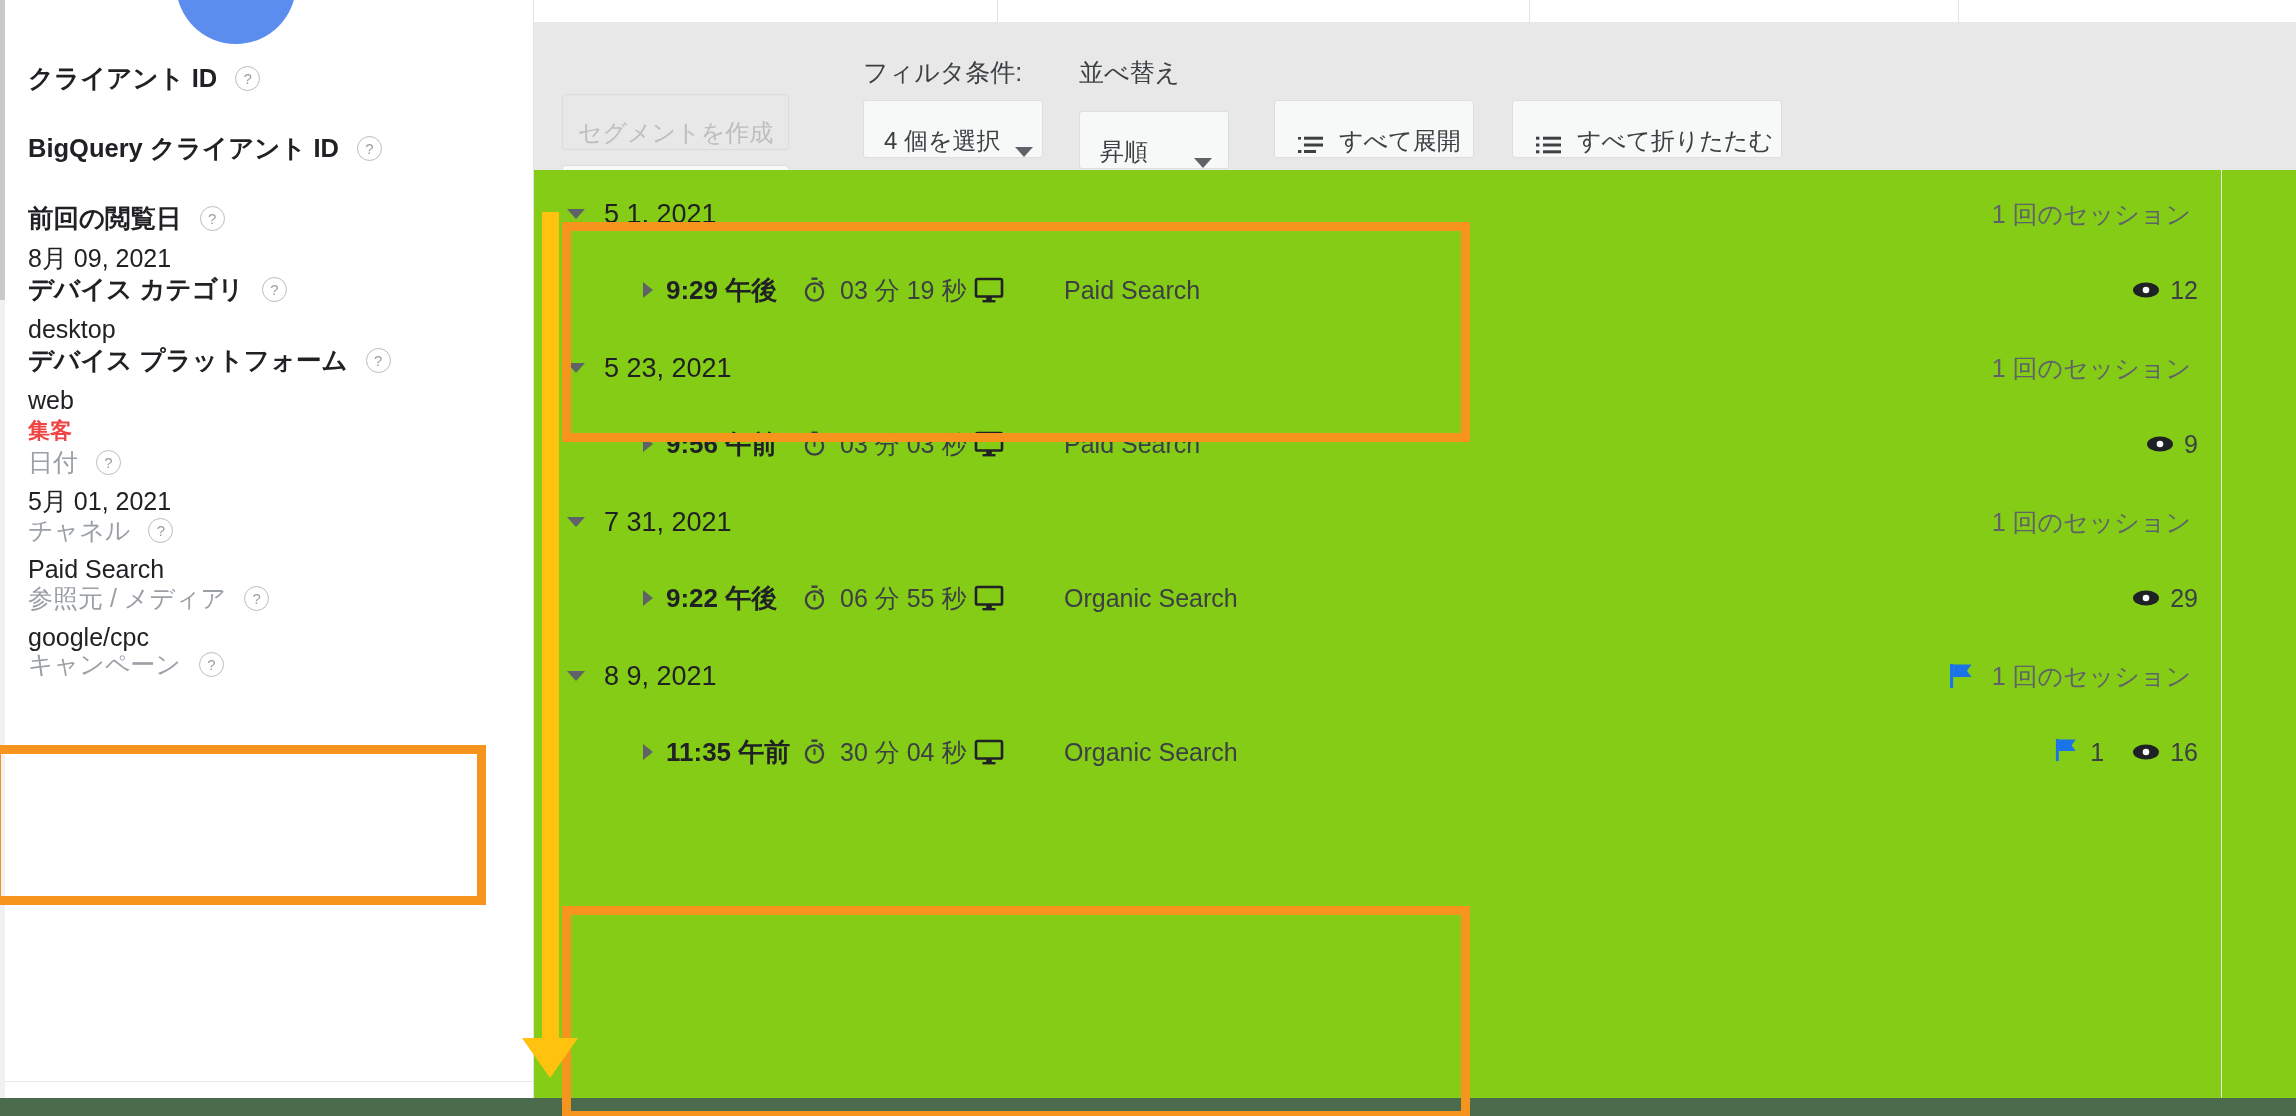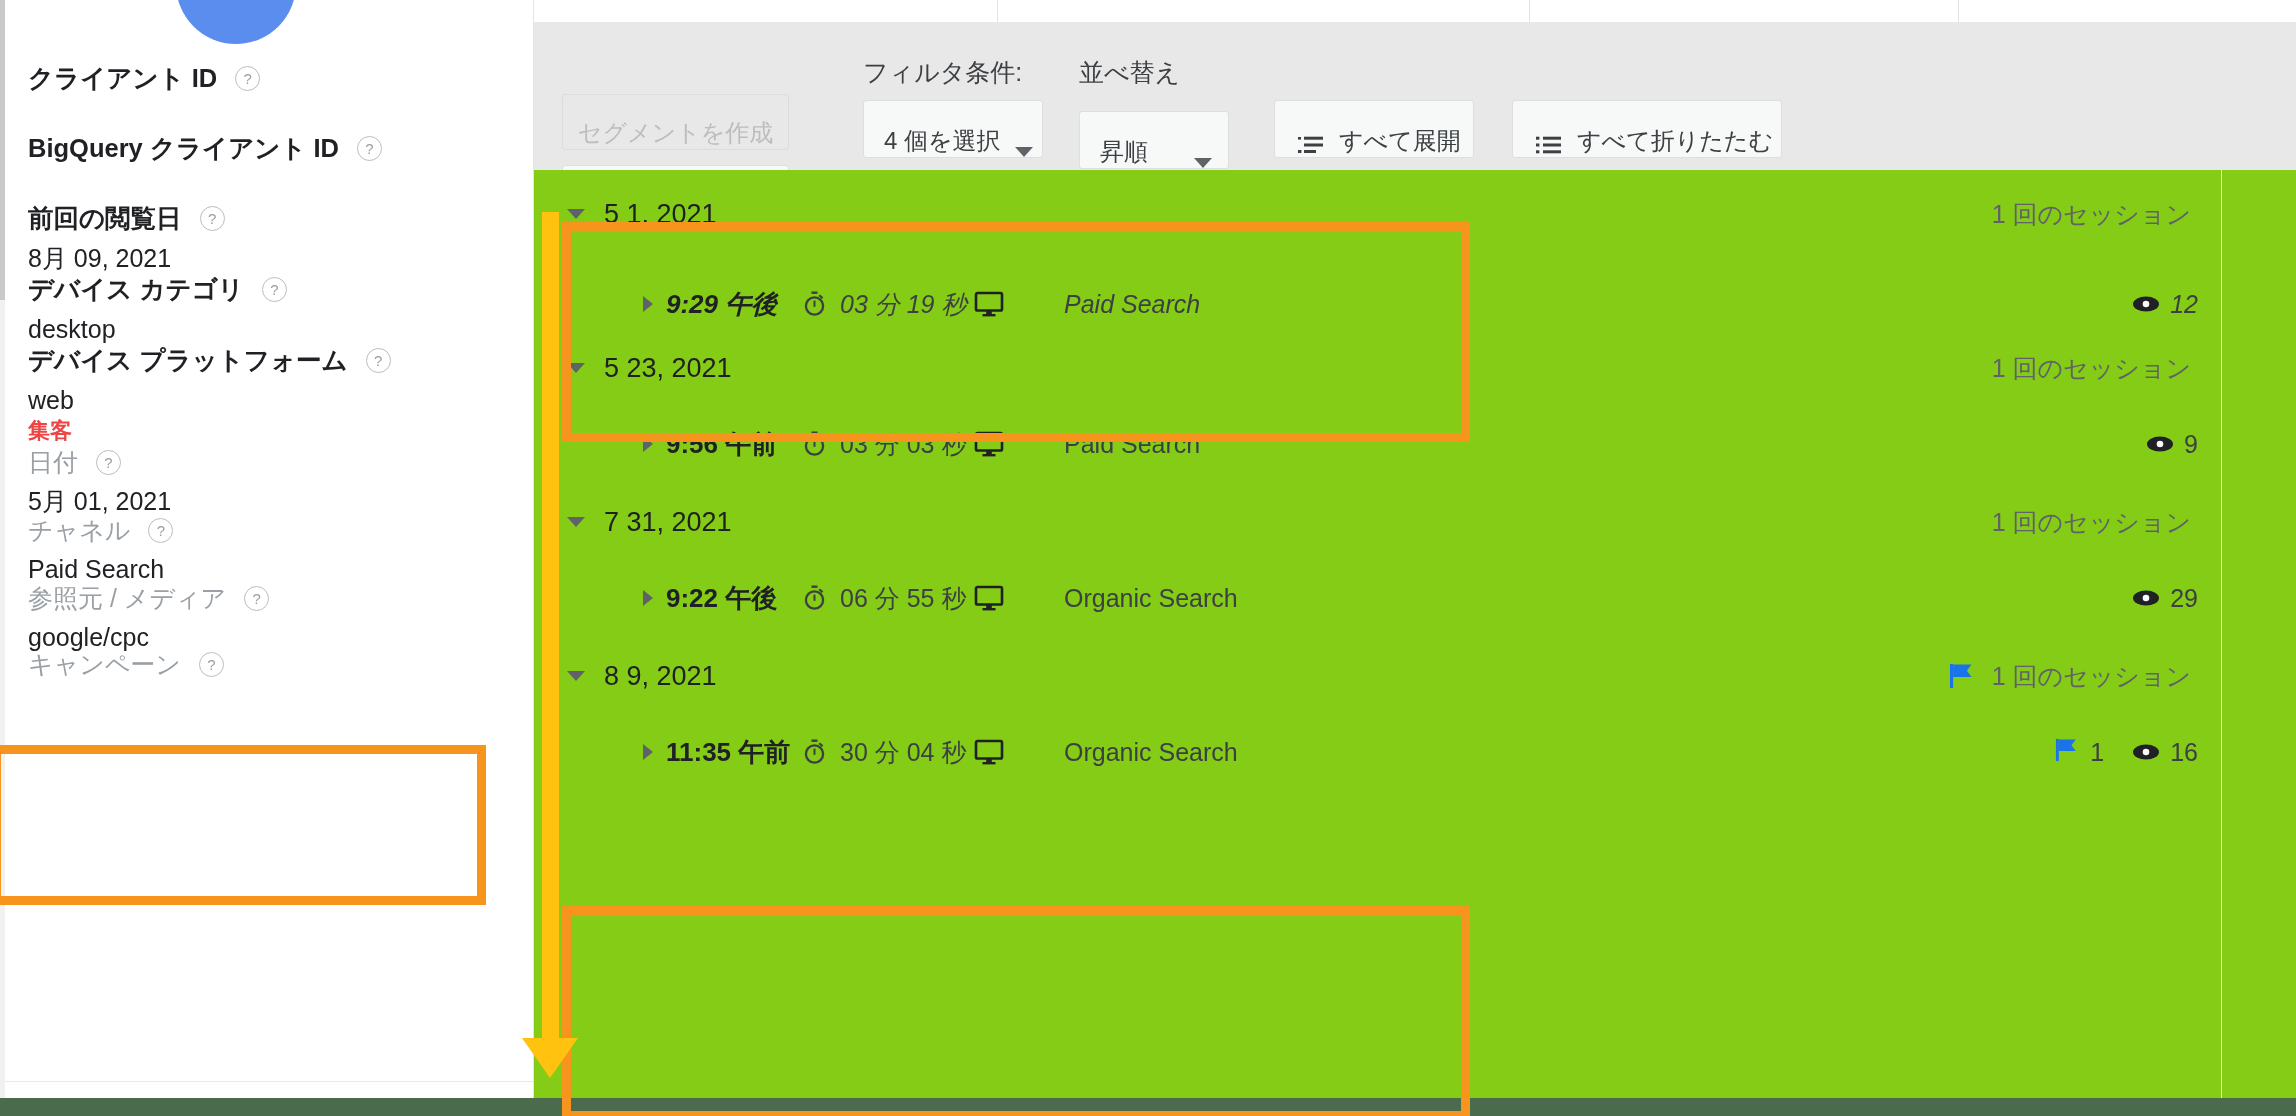--- a/index.html
+++ b/index.html
@@ -525,21 +525,21 @@
 
       <div class="session-list">
         <div class="list-right-border"></div>
 
         <div class="date-group" style="top:6px; height:154px;">
           <div class="group-header">
             <span class="tri-down"></span>
             <span class="group-date">5 1, 2021</span>
             <span class="group-sessions">1 回のセッション</span>
           </div>
-          <div class="session-row" style="top:90px;font-style:italic;">
+          <div class="session-row" style="top:76px;">
             <span class="tri-right"></span>
             <span class="sess-time">9:29 午後</span>
             <span class="sess-timer-icon">
               <svg width="25" height="26" viewBox="0 0 24 26" aria-hidden="true">
                 <rect x="9" y="0.5" width="6" height="2.4" fill="#3c4043"></rect>
                 <rect x="17.4" y="3.4" width="4.4" height="2.2" fill="#3c4043" transform="rotate(40 17.4 3.4)"></rect>
                 <circle cx="12" cy="15" r="8.6" fill="none" stroke="#3c4043" stroke-width="2.3"></circle>
                 <rect x="11" y="9.6" width="2" height="6.2" fill="#3c4043"></rect>
               </svg>
             </span>

